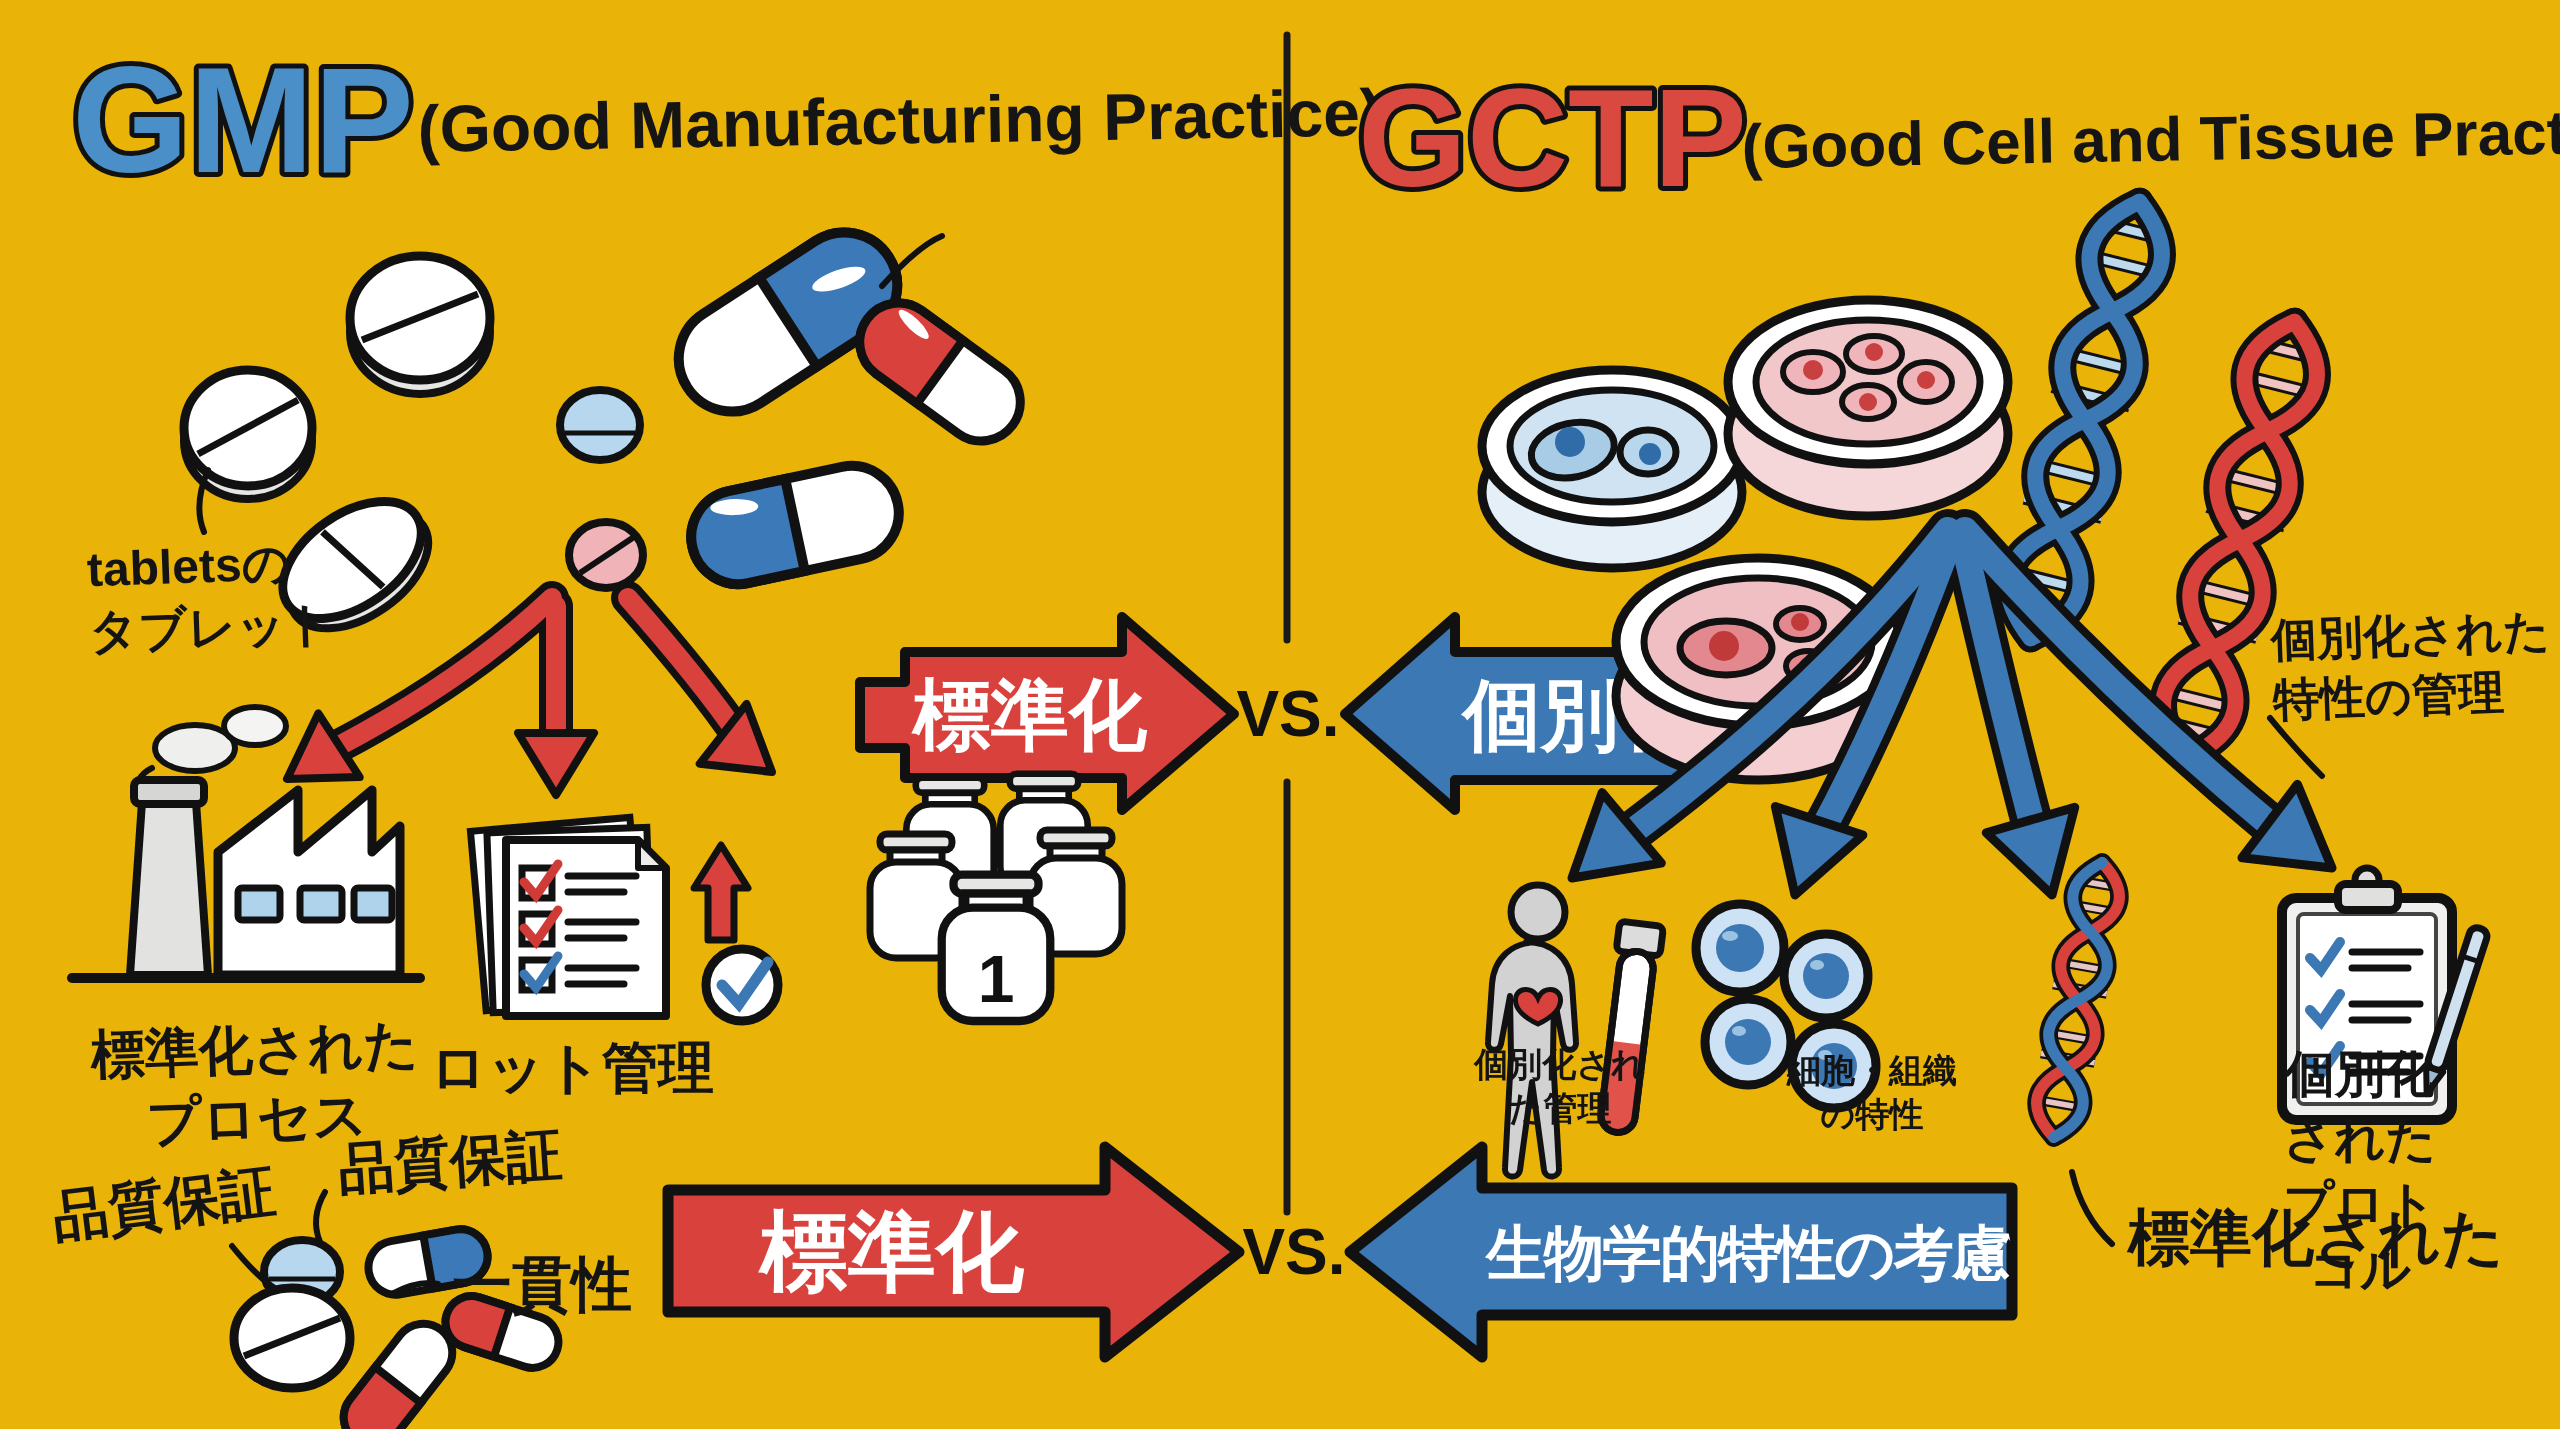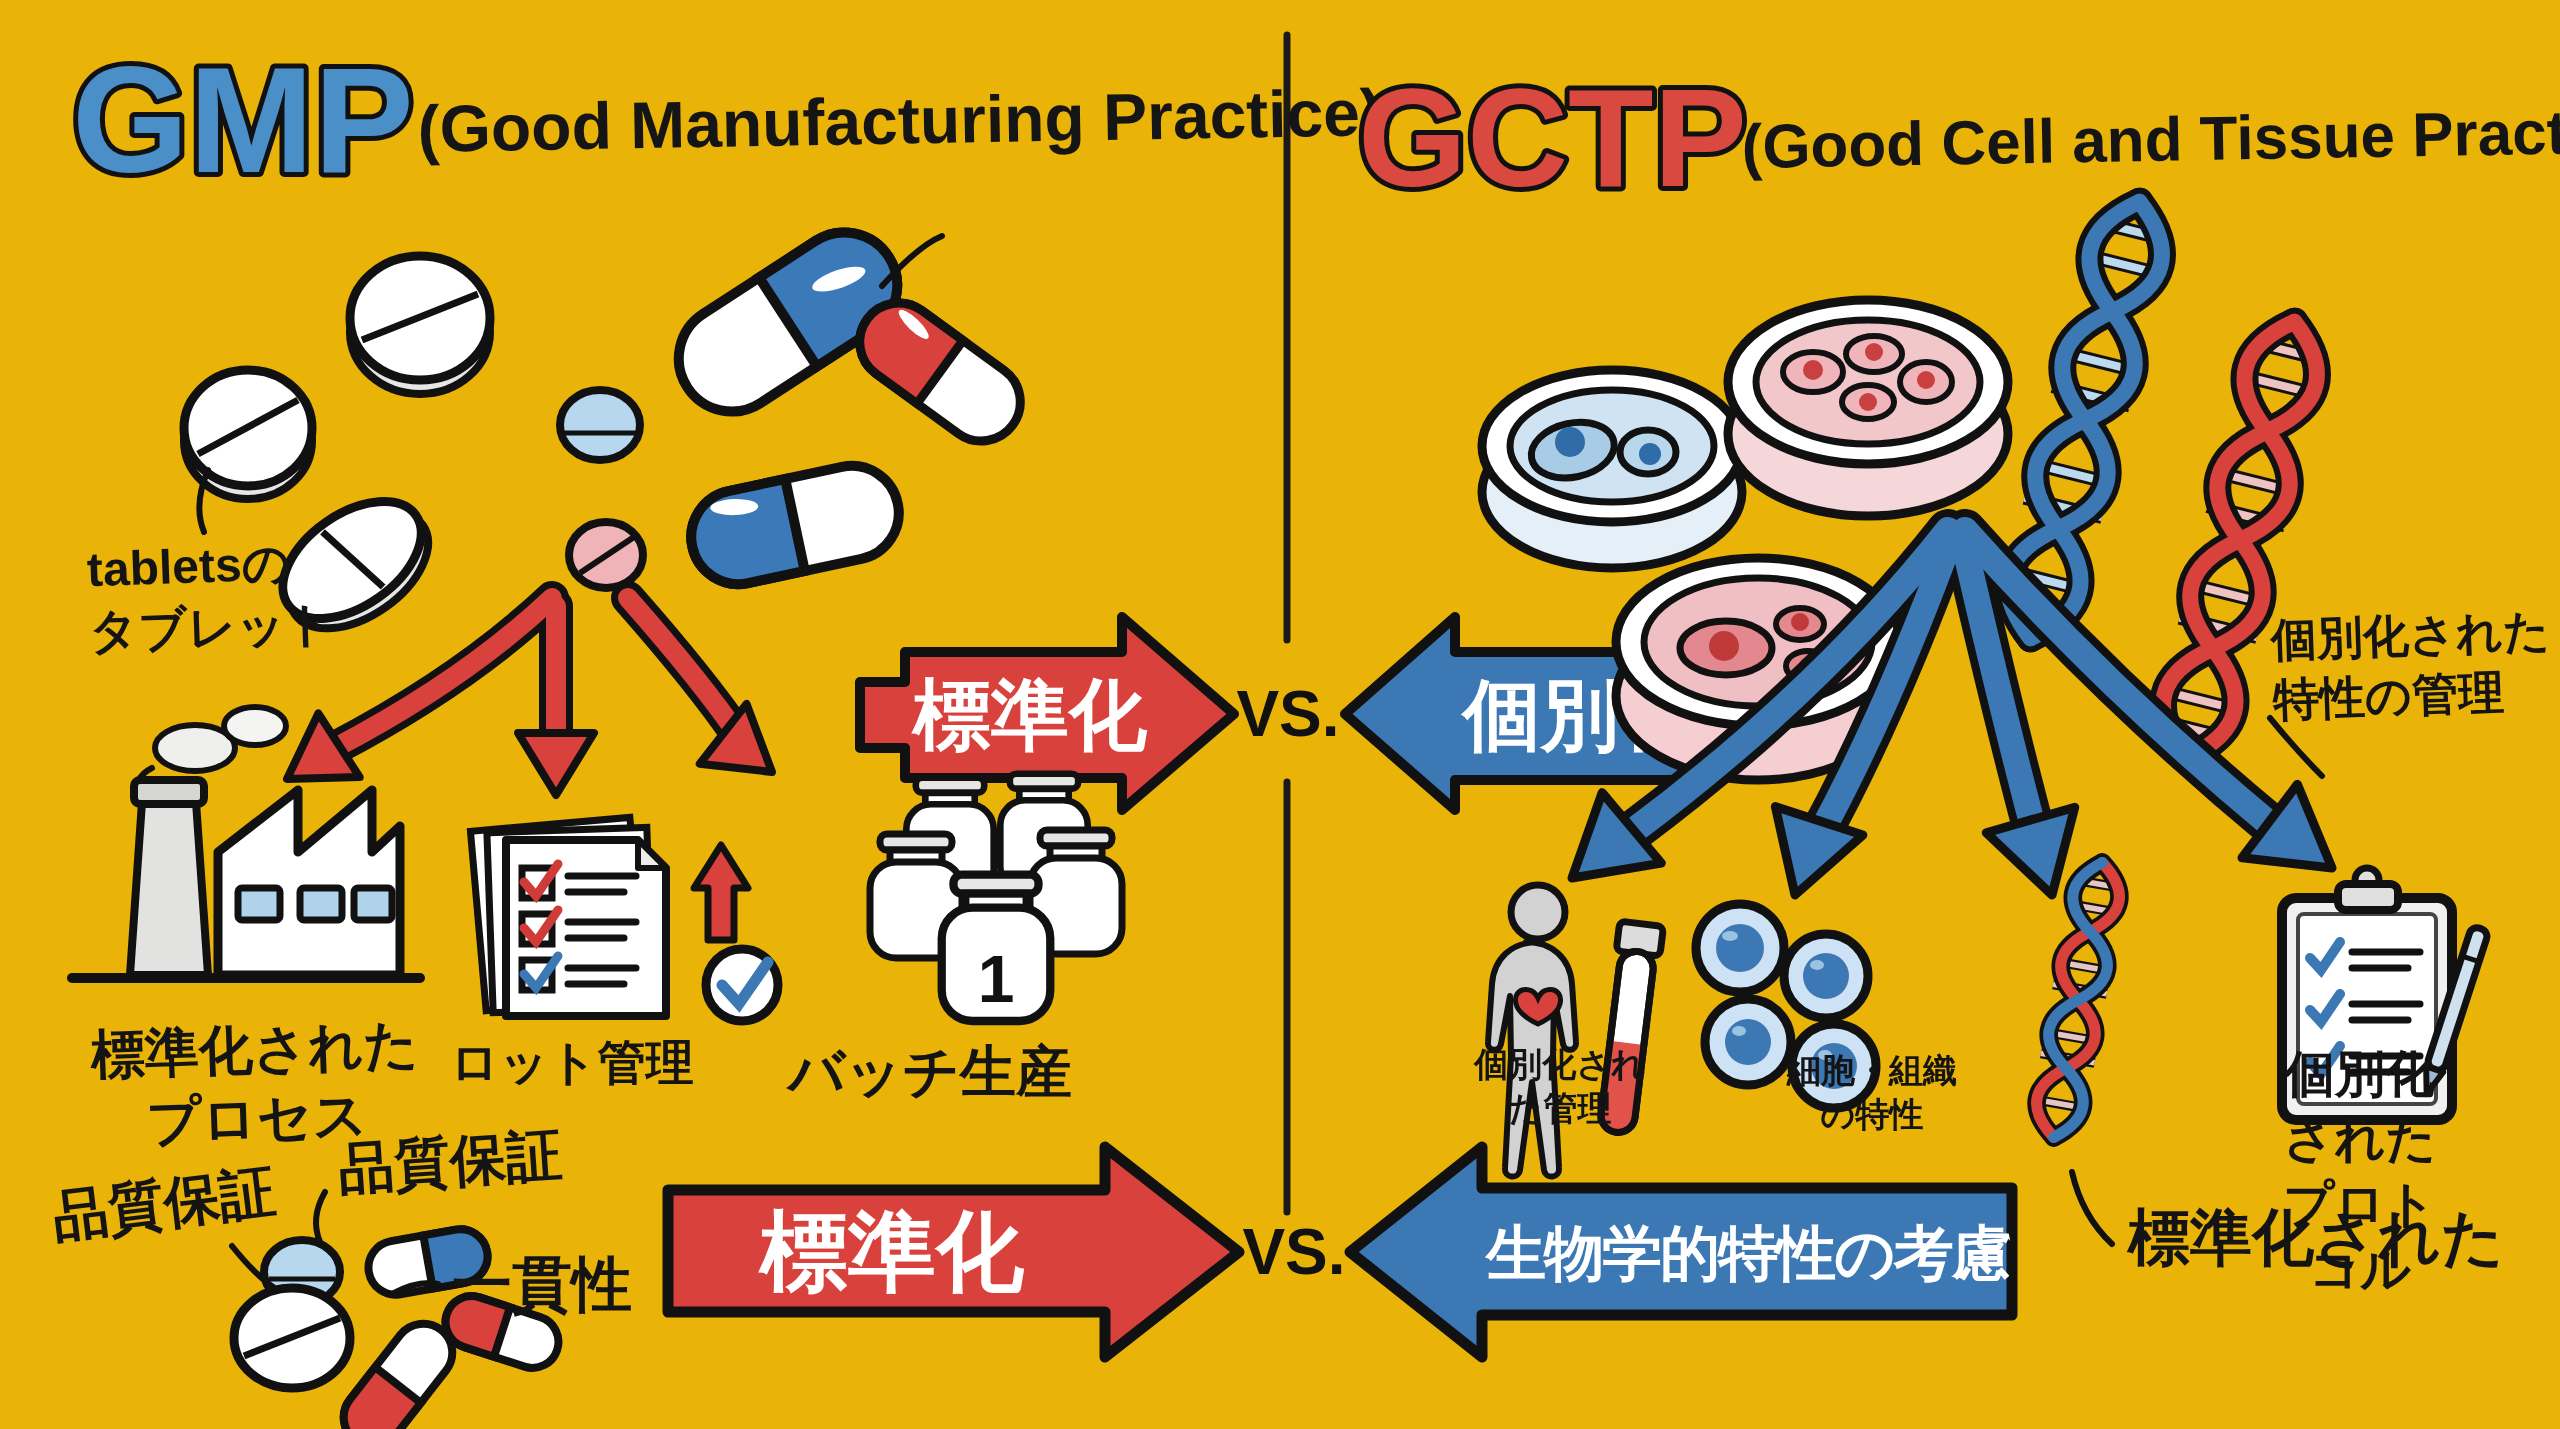--- a/index.html
+++ b/index.html
@@ -412,23 +412,22 @@
   </g>
 </svg>
 
 
 <div class="t" style="left:88px;top:535px;font-size:48px;transform:rotate(-2deg);">tabletsの
 タブレット</div>
 
 <div class="t ctr" style="left:256px;top:1015px;font-size:54px;line-height:1.28;transform:translateX(-50%) rotate(-2deg);">標準化された
 プロセス</div>
 
-<div class="t ctr" style="left:572px;top:1032px;font-size:48px;">ロット管理</div>
-
-<div class="t ctr" style="left:930px;top:1036px;font-size:56px;">バッチ生産</div>
+<div class="t ctr" style="left:572px;top:1032px;font-size:56px;">ロット管理</div>
+
 
 <div class="t" style="left:52px;top:1168px;font-size:56px;transform:rotate(-7deg);">品質保証</div>
 
 <div class="t" style="left:338px;top:1126px;font-size:56px;transform:rotate(-4deg);">品質保証</div>
 
 <div class="t" style="left:452px;top:1246px;font-size:60px;text-align:center;">一貫性</div>
 
 <div class="t" style="left:2272px;top:606px;font-size:46px;line-height:1.3;transform:rotate(-2deg);">個別化された
 特性の管理</div>
 

